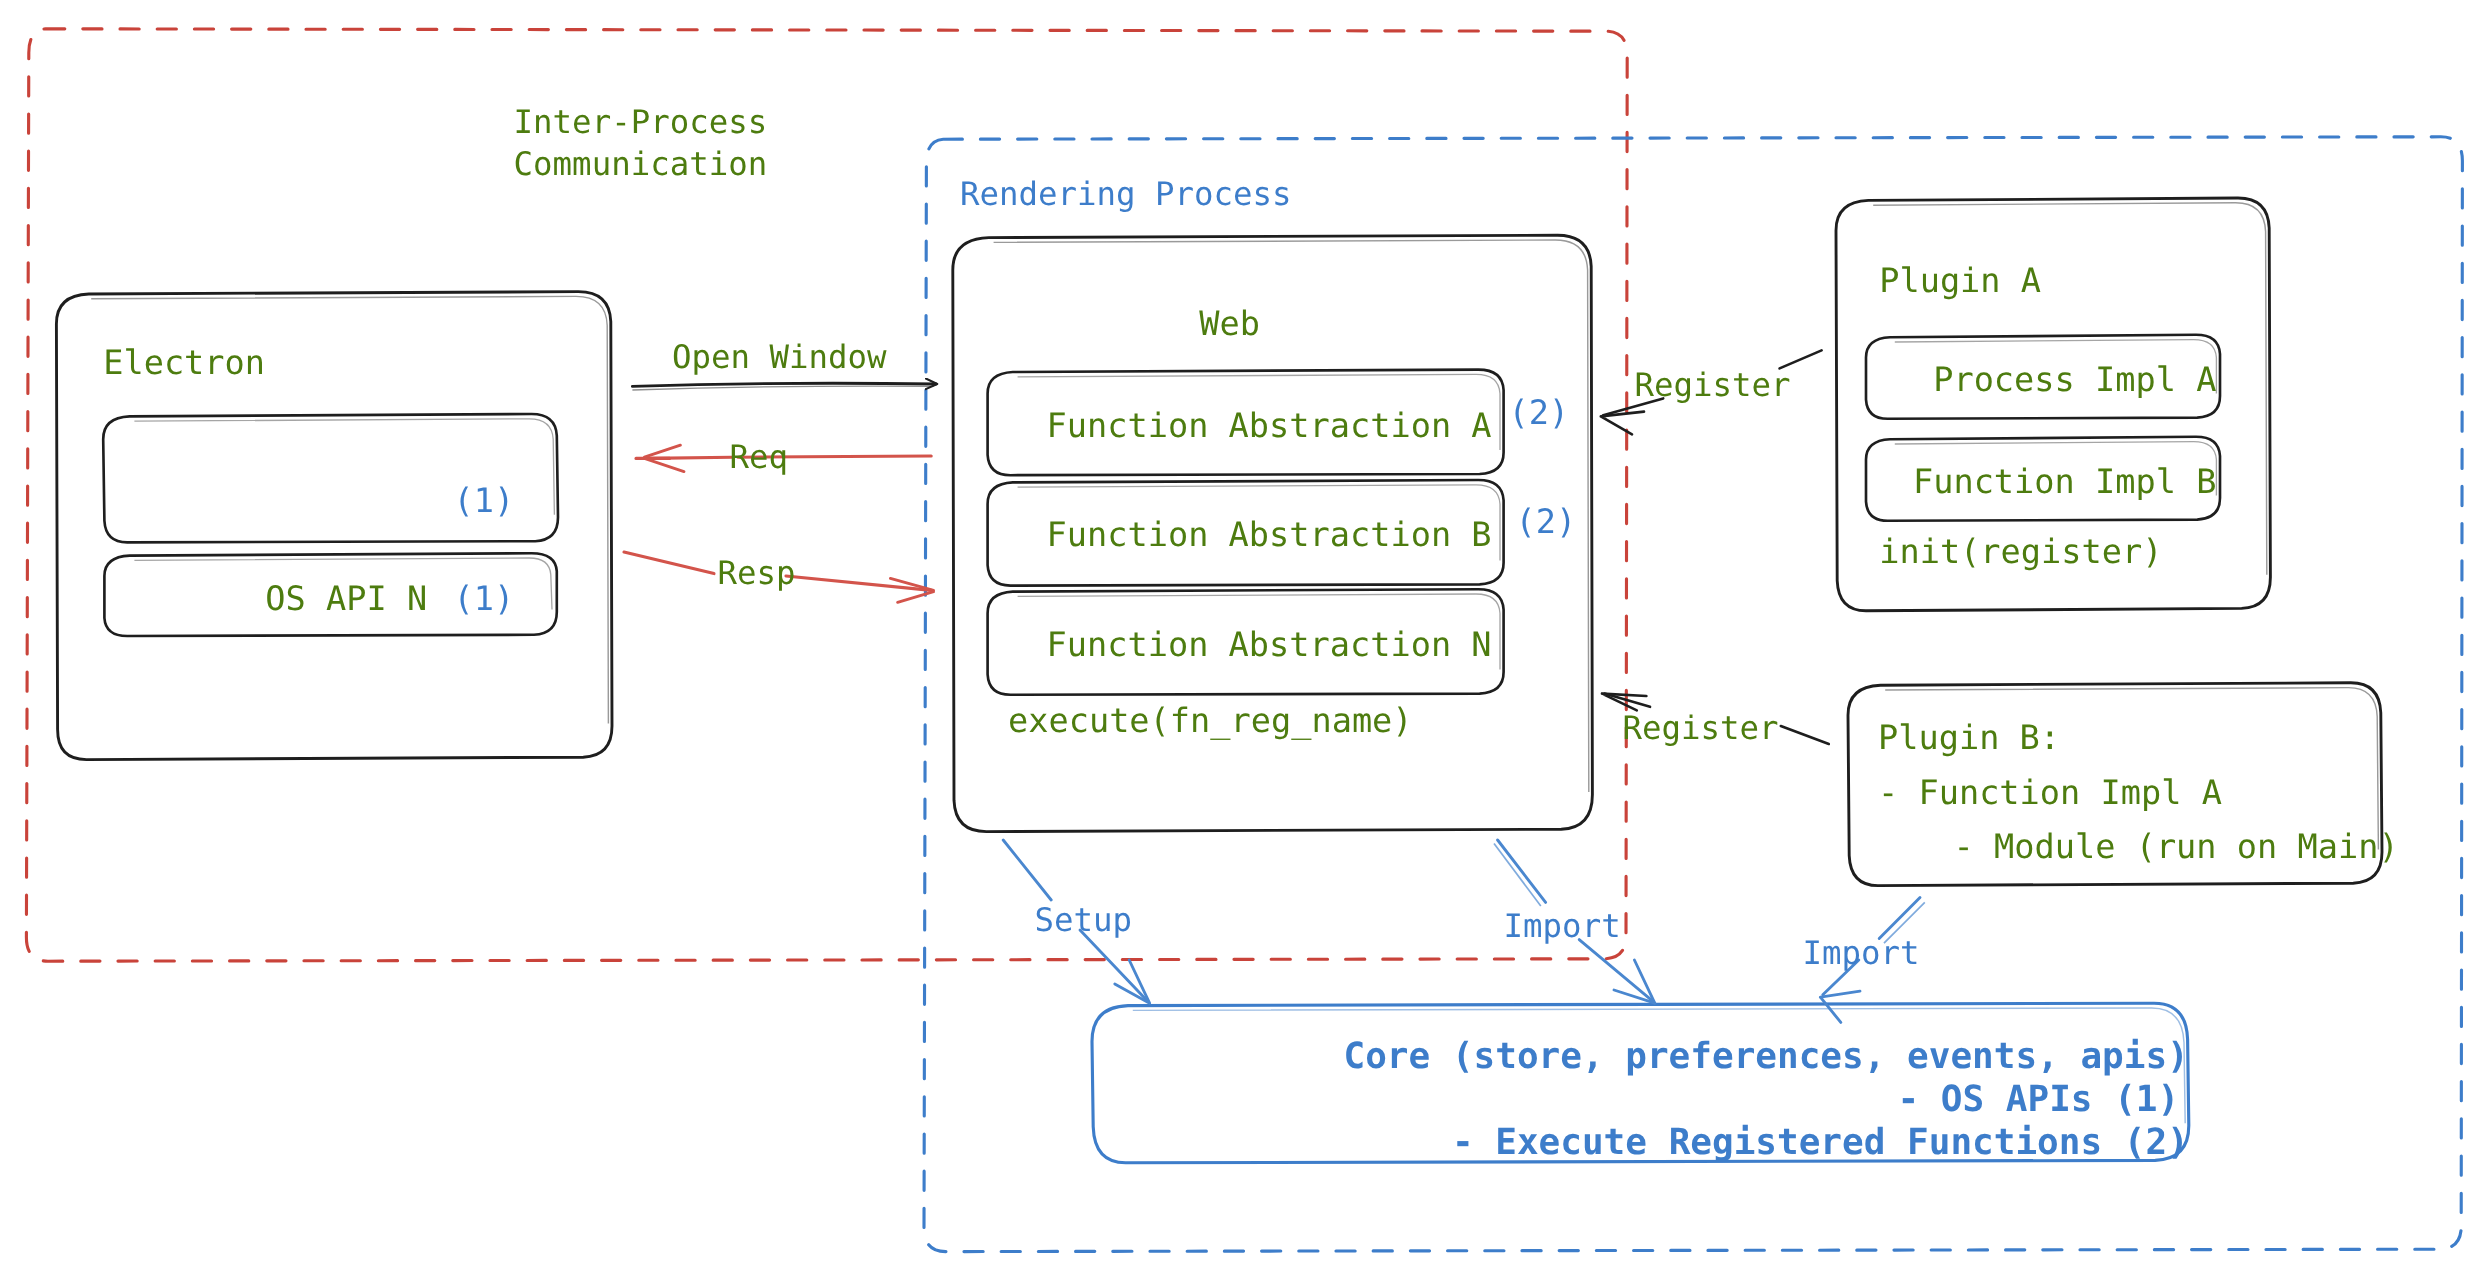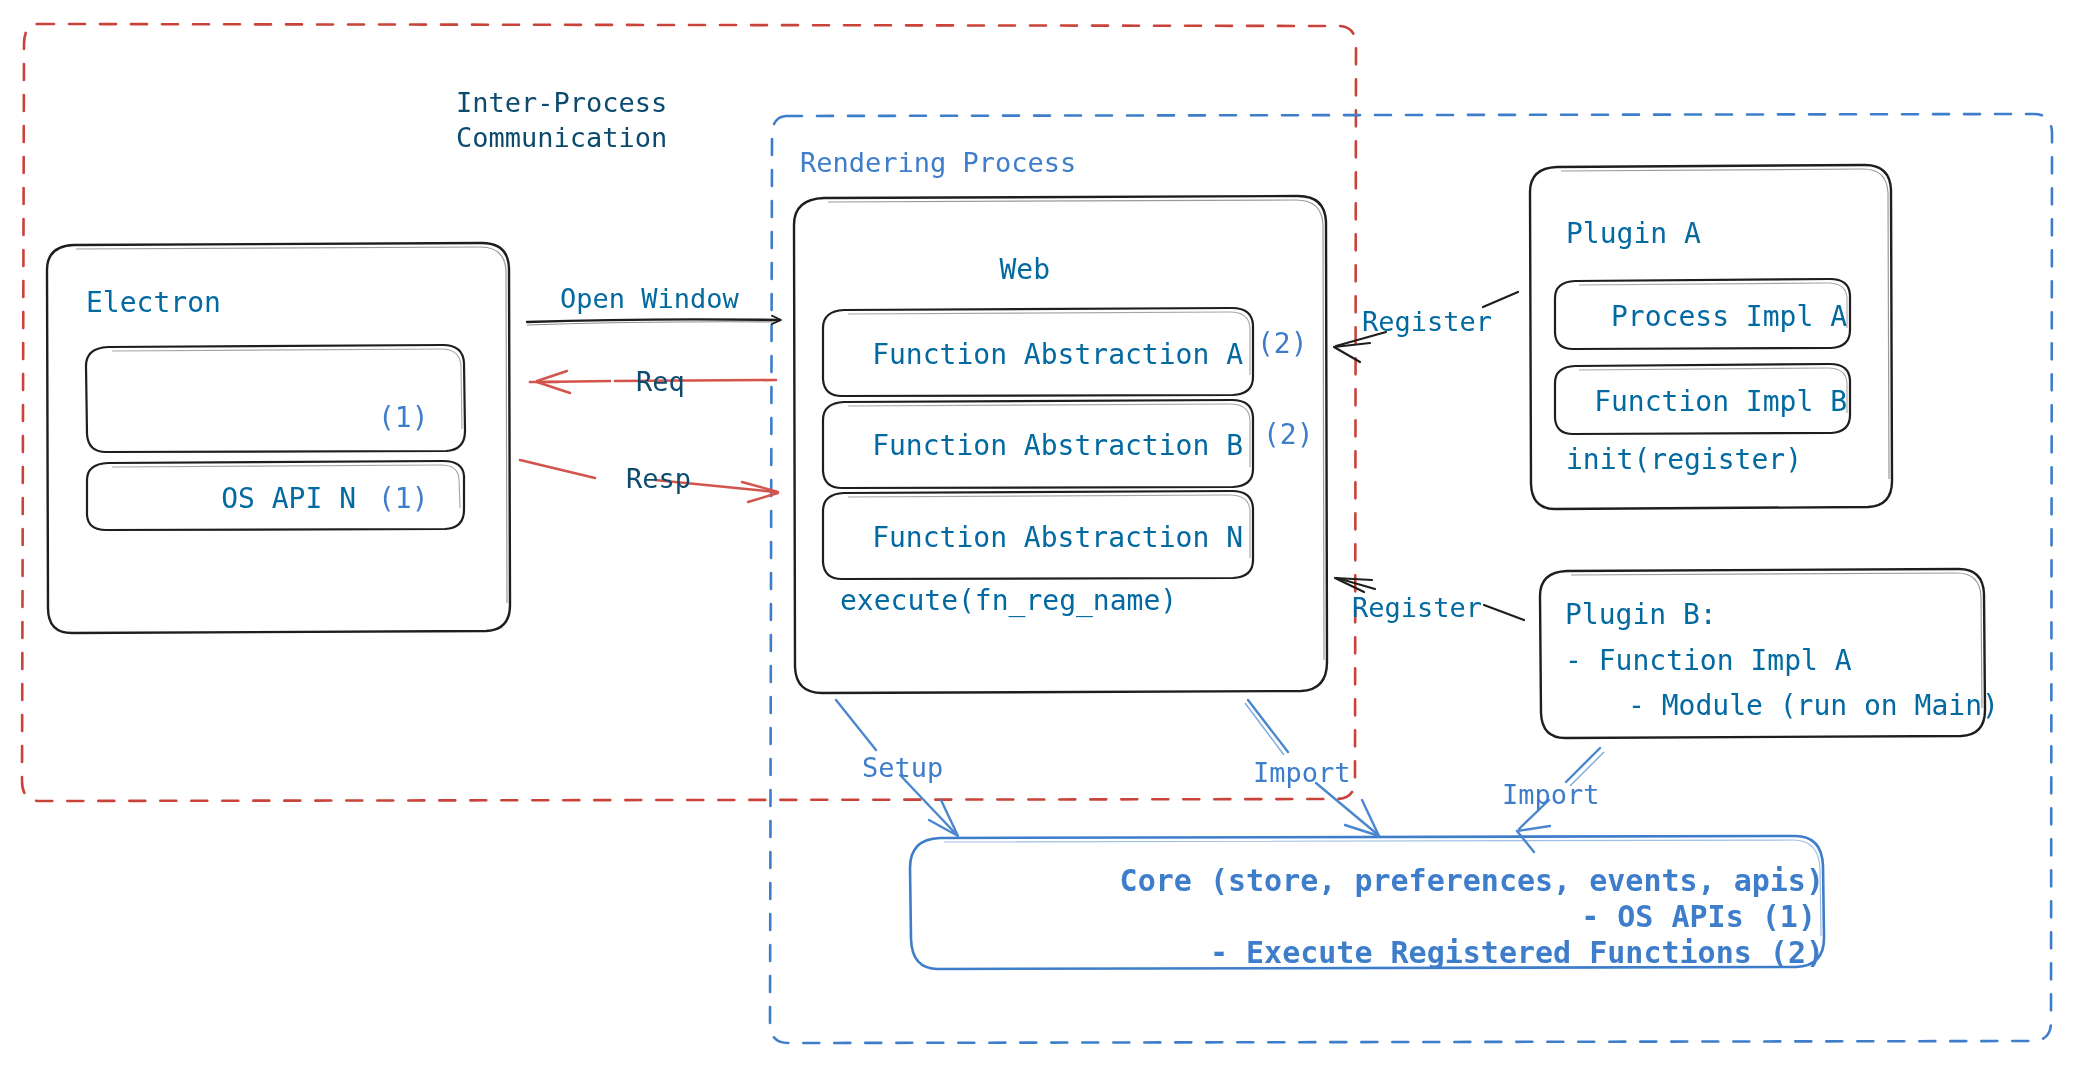--- a/index.html
+++ b/index.html
@@ -8,22 +8,22 @@
     font-family:"DejaVu Sans Mono","Liberation Mono",monospace;
     overflow:hidden;
   }
   #stage{position:relative;width:2074px;height:1066px;background:#fff;}
   svg#art{position:absolute;left:0;top:0;width:2074px;height:1066px;}
 
   .lbl{position:absolute;white-space:pre;line-height:1.30;}
   .mono{font-family:"DejaVu Sans Mono","Liberation Mono",monospace;}
   .ctr{text-align:right;}
 
-  .t-black{color:#0369a1;}
-  .t-red{color:#0c4a6e;margin-left:28px;}
+  .t-black{color:#4d7c0f;}
+  .t-red{color:#4d7c0f;}
   .t-blue{color:#3d7dca;}
 
   .f-group{font-size:27px;}
   .f-box{font-size:28px;}
   .f-inner{font-size:28px;}
   .f-edge{font-size:27px;}
   .f-core{font-size:30px;font-weight:bold;}
 </style>
 </head>
 <body>

